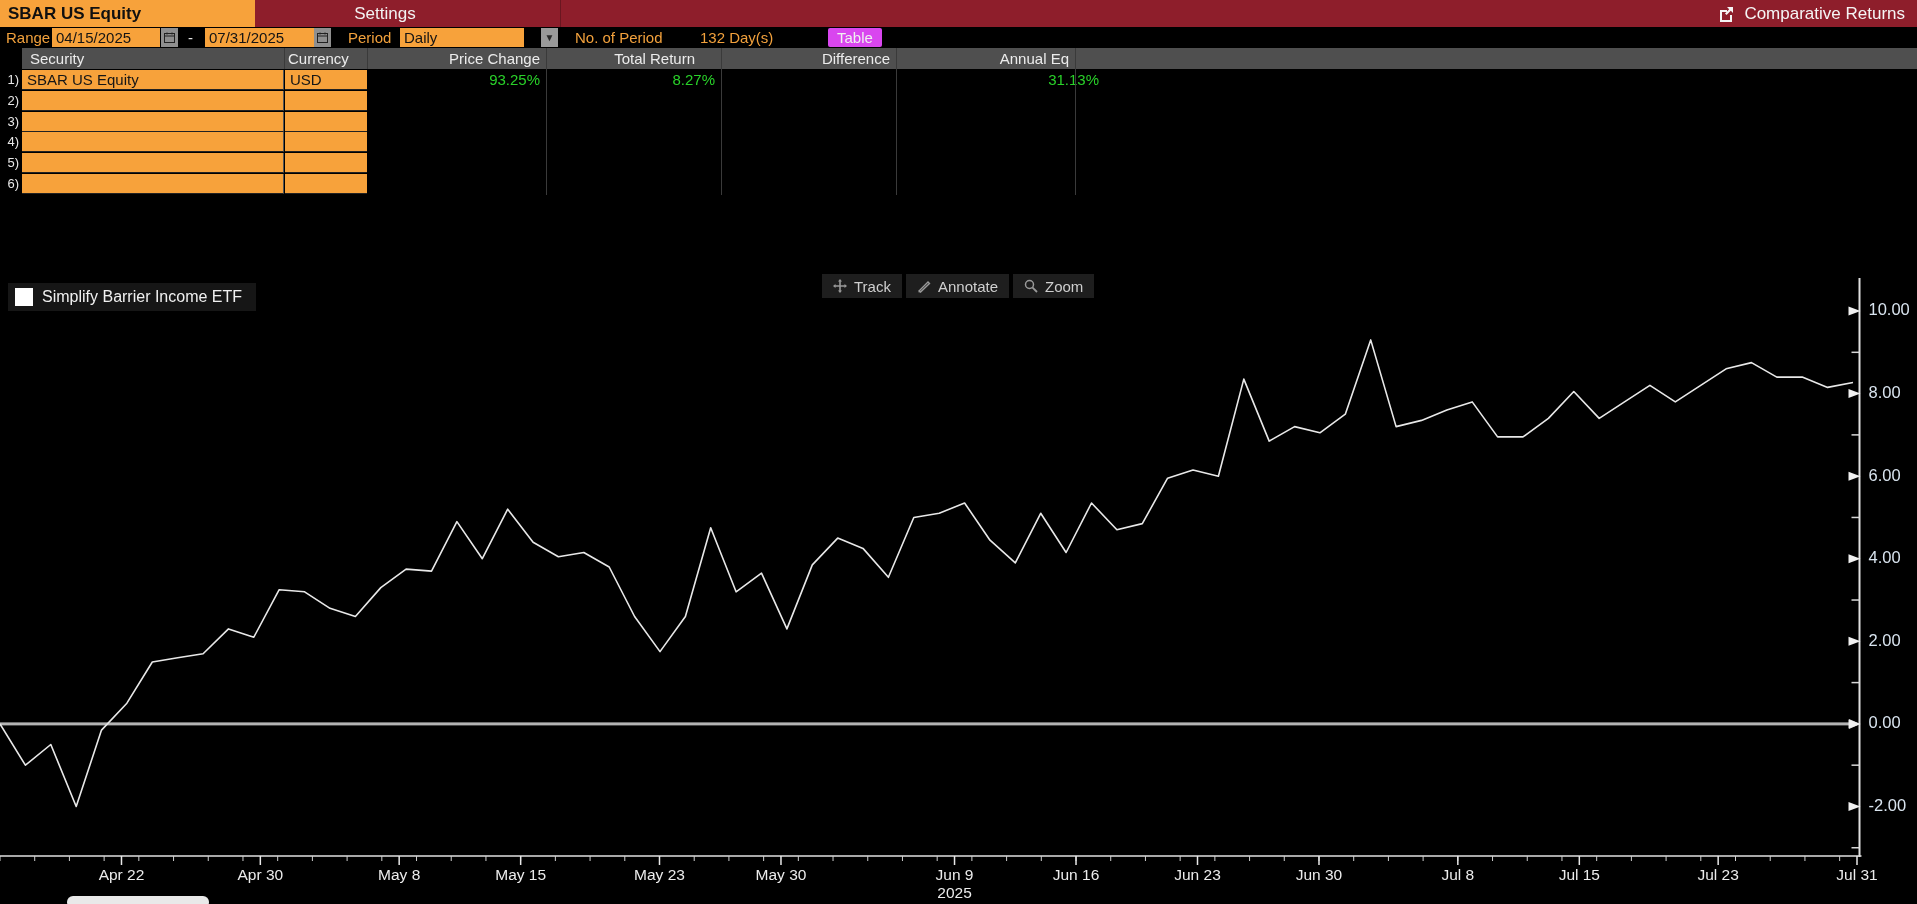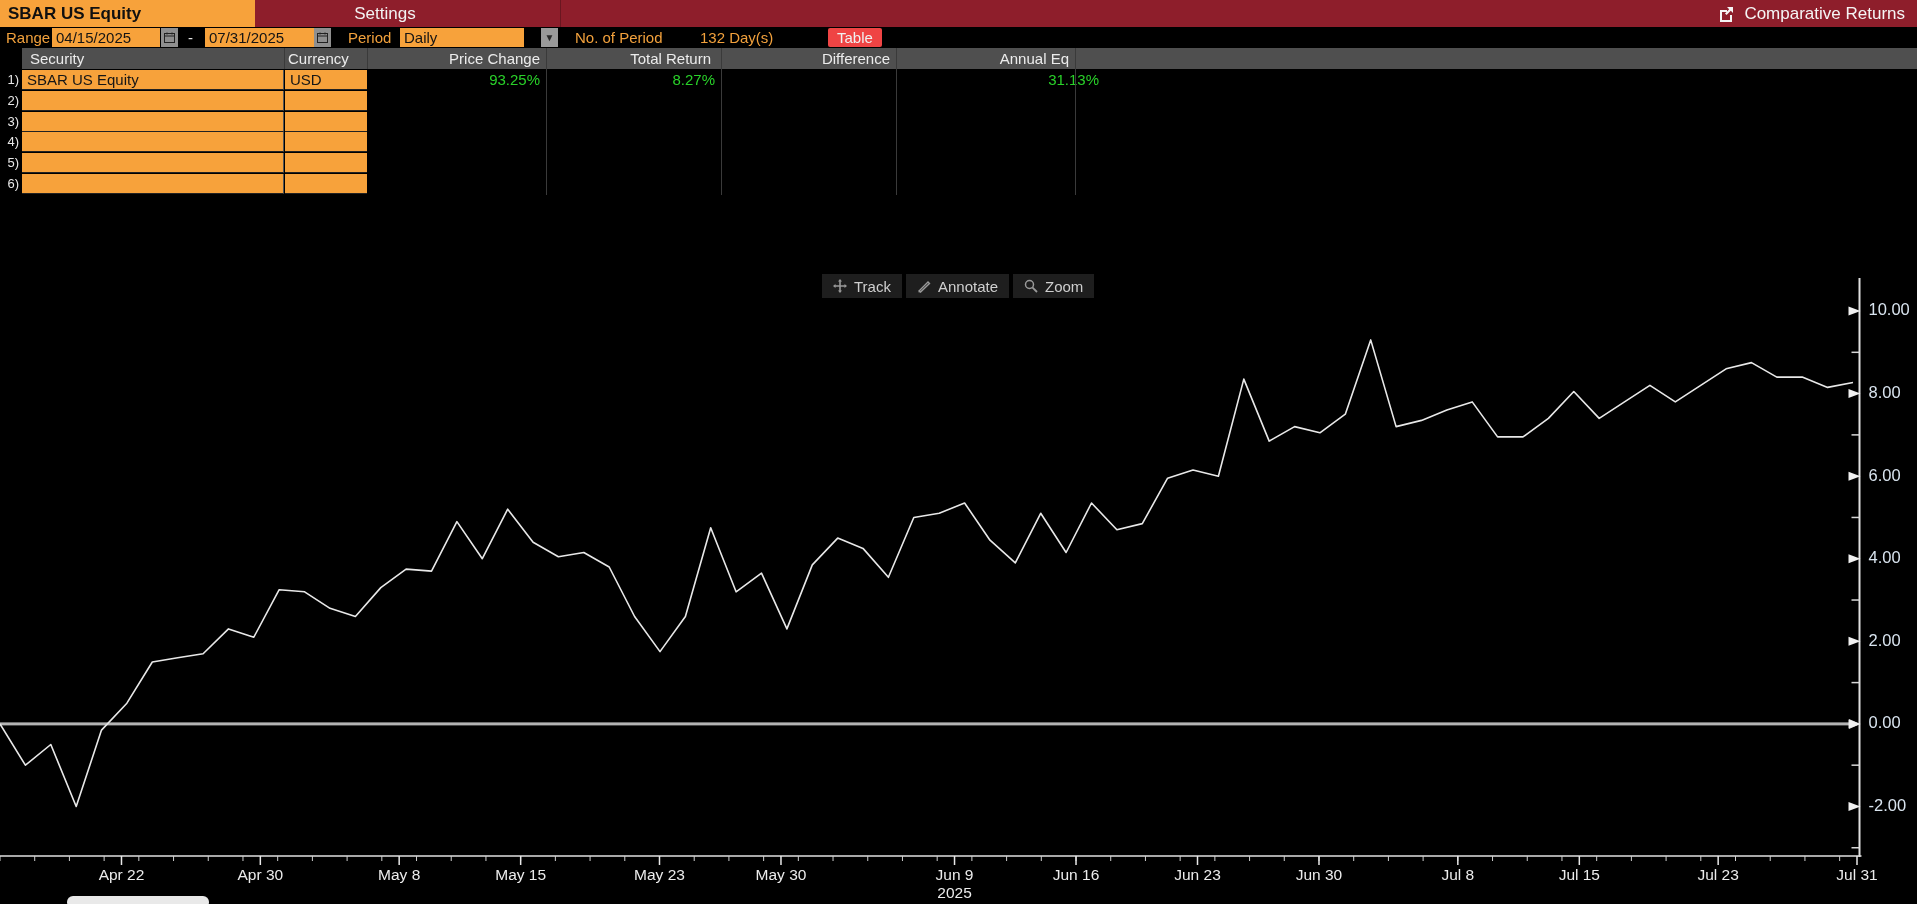--- a/index.html
+++ b/index.html
@@ -18,21 +18,21 @@
   
   .toolbar{position:absolute;left:0;top:27px;width:1917px;height:21px;background:#000;font-size:15px;}
   .amber{color:#f2a13c;}
   .tfield{position:absolute;top:1px;height:19px;background:#f7a23b;color:#141414;line-height:19px;
           padding-left:4px;box-sizing:border-box;}
   .calbtn{position:absolute;top:1px;width:17px;height:19px;background:#8f8f8f;display:flex;
           align-items:center;justify-content:center;}
   .tlabel{position:absolute;top:0;height:21px;line-height:21px;}
   .selarrow{position:absolute;top:1px;width:17px;height:19px;background:#9a9a9a;color:#2a2a2a;
           font-size:10px;text-align:center;line-height:19px;}
-  .tablebtn{position:absolute;top:1px;height:19px;background:#ef4444;color:#f0f0f0;line-height:19px;
+  .tablebtn{position:absolute;top:1px;height:19px;background:#d946ef;color:#f0f0f0;line-height:19px;
           padding:0 9px;border-radius:2px;}
   
   .thead{position:absolute;left:22px;top:48px;width:1895px;height:21px;background:#4f4f4f;color:#ececec;
          font-size:15px;line-height:21px;}
   .thead .hsep{position:absolute;top:0;width:1px;height:21px;background:#3a3a3a;}
   .hcell{position:absolute;top:0;height:21px;}
   .col-divider{position:absolute;top:48px;width:1px;height:147px;background:#3a3a3a;}
   .trow{position:absolute;left:0;height:20px;font-size:15px;line-height:20px;}
   .rnum{position:absolute;left:0;width:19px;text-align:right;color:#e8e8e8;font-size:13px;}
   .ocell{position:absolute;top:0;height:20px;background:#f7a23b;box-sizing:border-box;
@@ -99,21 +99,21 @@
     <span class="selarrow" style="left:541px;">▼</span>
     <span class="tlabel amber" style="left:575px;">No. of Period</span>
     <span class="tlabel amber" style="left:700px;">132 Day(s)</span>
     <span class="tablebtn" style="left:828px;">Table</span>
   </div>
 
   <div class="thead" id="thead">
       <span class="hcell" style="left: 8px;">Security</span>
       <span class="hcell" style="left: 266px; text-align: right;">Currency</span>
       <span class="hcell" style="left: 345px; width: 173px; text-align: right;">Price Change</span>
-      <span class="hcell" style="left: 516px; width: 173px; text-align: right;">Total Return</span>
+      <span class="hcell" style="left: 500px; width: 173px; text-align: right;">Total Return</span>
       <span class="hcell" style="left: 695px; width: 173px; text-align: right;">Difference</span>
       <span class="hcell" style="left: 870px; width: 177px; text-align: right;">Annual Eq</span>
       <span class="hsep" style="left: 262px;"></span>
       <span class="hsep" style="left: 345px;"></span>
       <span class="hsep" style="left: 524px;"></span>
       <span class="hsep" style="left: 699px;"></span>
       <span class="hsep" style="left: 874px;"></span>
       <span class="hsep" style="left: 1053px;"></span>
     </div>
   <div id="table-rows">
@@ -173,20 +173,24 @@
       </div>
     </div>
   <div id="col-dividers">
       <div class="col-divider" style="left: 546px;"></div>
       <div class="col-divider" style="left: 721px;"></div>
       <div class="col-divider" style="left: 896px;"></div>
       <div class="col-divider" style="left: 1075px;"></div>
     </div>
 
 
+  <div class="legend">
+    <span class="swatch" style="background: rgb(255, 255, 255);"></span>
+    <span>Simplify Barrier Income ETF</span>
+  </div>
 
   <div class="chart-tools" id="chart-tools">
       <div class="toolbtn">
         <span>
           <svg width="14" height="14" viewBox="0 0 14 14">
             <path d="M7 0 L9 2.5 H7.8 V6.2 H11.5 V5 L14 7 L11.5 9 V7.8 H7.8 V11.5 H9 L7 14 L5 11.5 H6.2 V7.8 H2.5 V9 L0 7 L2.5 5 V6.2 H6.2 V2.5 H5 Z" fill="#9a9a9a"></path>
           </svg>
         </span>
         <span>Track</span>
       </div>

